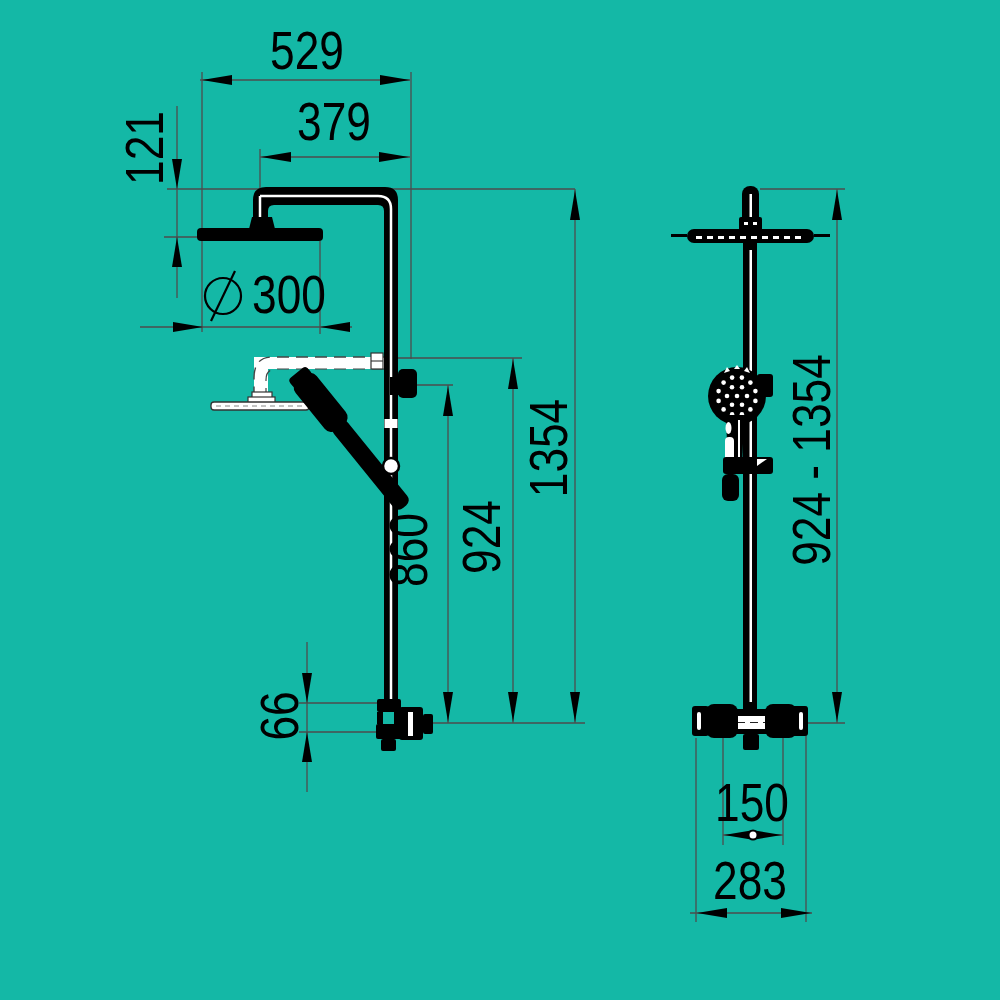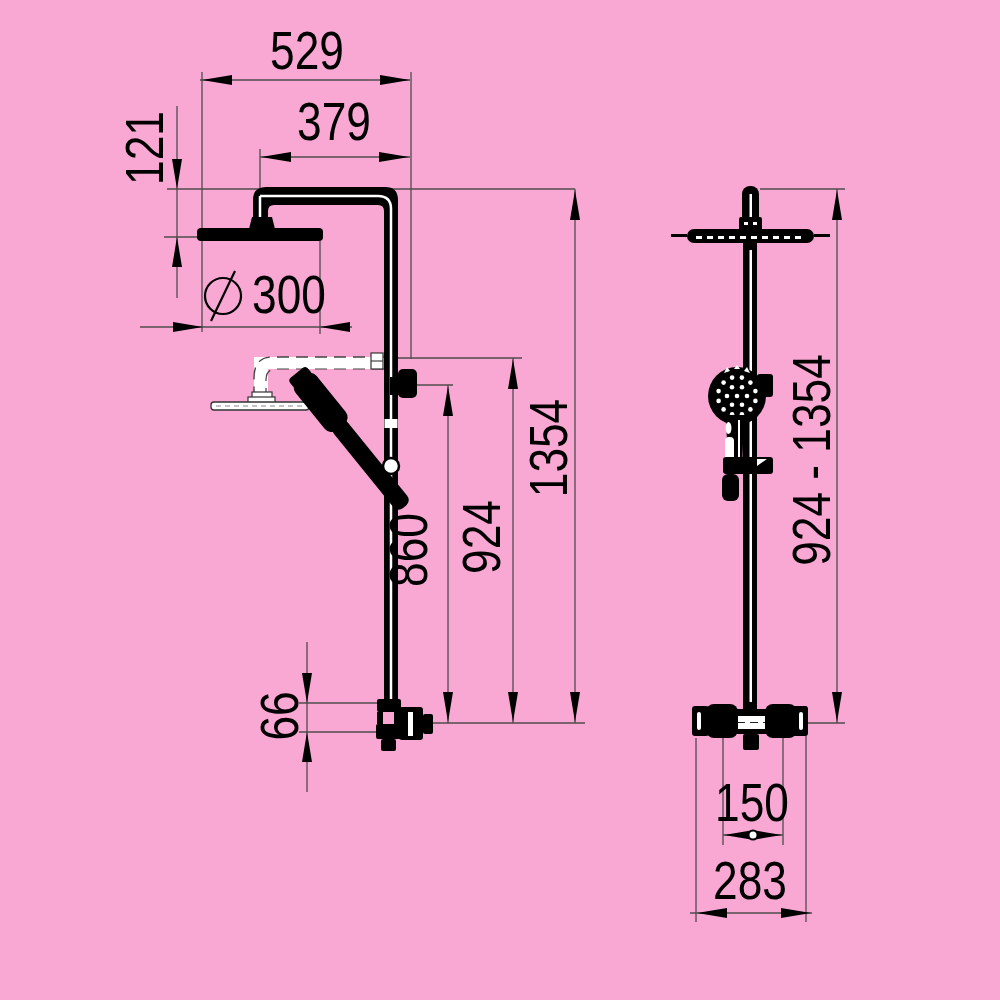--- a/index.html
+++ b/index.html
@@ -1,16 +1,16 @@
 <!DOCTYPE html>
 <html><head>
 <meta charset="utf-8">
 <style>
   html,body{margin:0;padding:0;background:#ffffff;}
-  .stage{position:relative;width:1000px;height:1000px;background:#f9a8d4;overflow:hidden;
+  .stage{position:relative;width:1000px;height:1000px;background:#14b8a6;overflow:hidden;
          font-family:"Liberation Sans", sans-serif;}
   svg{position:absolute;left:0;top:0;}
   text{font-family:"Liberation Sans", sans-serif;font-size:54px;fill:#000;}
 </style>
 </head>
 <body>
 
 <div class="stage">
 <svg width="1000" height="1000" viewBox="0 0 1000 1000">
 

